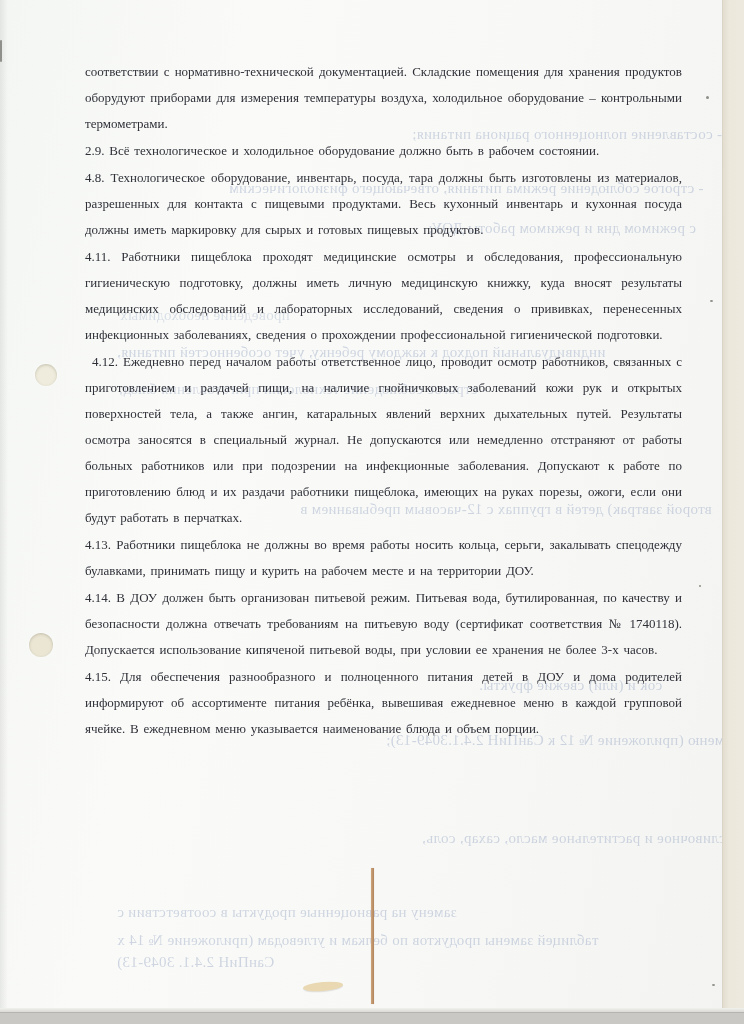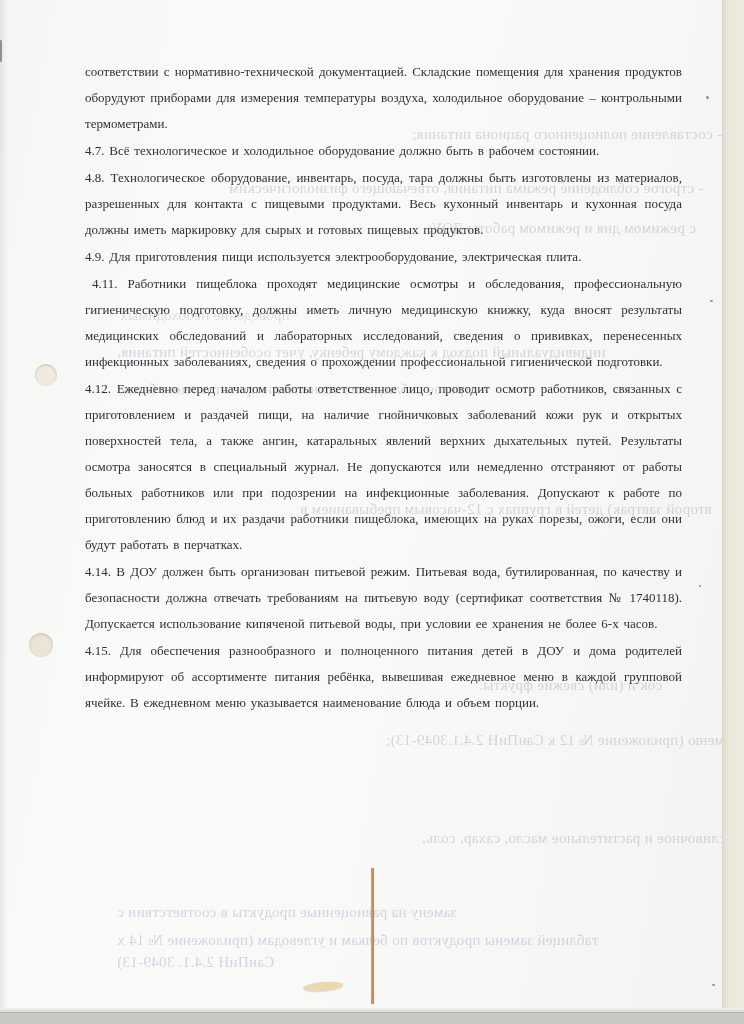--- a/index.html
+++ b/index.html
@@ -126,33 +126,33 @@
       <div>таблицей замены продуктов по белкам и углеводам (приложение № 14 х</div>
 
       <div>СанПиН 2.4.1. 3049-13)</div>
     </div>
 
   <div class="content">
 
       <p>соответствии   с   нормативно-технической   документацией.   Складские помещения для хранения продуктов оборудуют приборами для измерения температуры  воздуха,  холодильное  оборудование  –  контрольными термометрами.</p>
 
 
-      <p>4.7. Всё технологическое и холодильное оборудование должно быть в рабочем состоянии.</p>
+      <p>2.9. Всё технологическое и холодильное оборудование должно быть в рабочем состоянии.</p>
 
       <p>4.8. Технологическое оборудование, инвентарь, посуда, тара должны быть изготовлены из материалов, разрешенных для контакта с пищевыми продуктами. Весь кухонный инвентарь и кухонная посуда должны иметь маркировку для сырых и готовых пищевых продуктов.</p>
 
-      <p>4.9. Для приготовления пищи используется электрооборудование, электрическая плита.</p>
 
 
       <p>4.11. Работники пищеблока проходят медицинские осмотры и обследования, профессиональную гигиеническую подготовку, должны иметь личную медицинскую книжку, куда вносят результаты медицинских обследований и лабораторных исследований, сведения о прививках, перенесенных инфекционных заболеваниях, сведения о прохождении профессиональной  гигиенической  подготовки.</p>
 
       <p>4.12. Ежедневно перед началом работы ответственное лицо, проводит осмотр работников, связанных с приготовлением и раздачей пищи, на наличие гнойничковых заболеваний кожи рук и открытых поверхностей тела, а также ангин, катаральных явлений верхних дыхательных путей. Результаты осмотра заносятся в специальный журнал.  Не допускаются или немедленно отстраняют от работы больных работников или при подозрении на инфекционные заболевания. Допускают к работе по приготовлению блюд и их раздачи работники пищеблока, имеющих на руках порезы, ожоги, если они будут работать в перчатках.</p>
 
+      <p>4.13. Работники пищеблока не должны во время работы носить кольца, серьги, закалывать спецодежду булавками, принимать пищу и курить на рабочем месте и на территории ДОУ.</p>
 
-      <p>4.14. В ДОУ должен быть организован питьевой режим. Питьевая вода, бутилированная,  по  качеству  и  безопасности должна  отвечать требованиям на питьевую воду (сертификат соответствия № 1740118). Допускается использование кипяченой питьевой воды, при условии ее хранения не более 6-х часов.</p>
+      <p>4.14. В ДОУ должен быть организован питьевой режим. Питьевая вода, бутилированная,  по  качеству  и  безопасности должна  отвечать требованиям на питьевую воду (сертификат соответствия № 1740118). Допускается использование кипяченой питьевой воды, при условии ее хранения не более 3-х часов.</p>
 
       <p>4.15.  Для обеспечения разнообразного и полноценного  питания детей в ДОУ и дома родителей информируют об ассортименте питания ребёнка, вывешивая  ежедневное меню в каждой   групповой ячейке. В ежедневном меню указывается наименование блюда и объем порции.</p>
     </div>
 
   <div class="hole h1"></div>
   <div class="hole h2"></div>
   <div class="tape-line"></div>
   <div class="smudge"></div>
   <div class="speck s1"></div>
   <div class="speck s2"></div>

